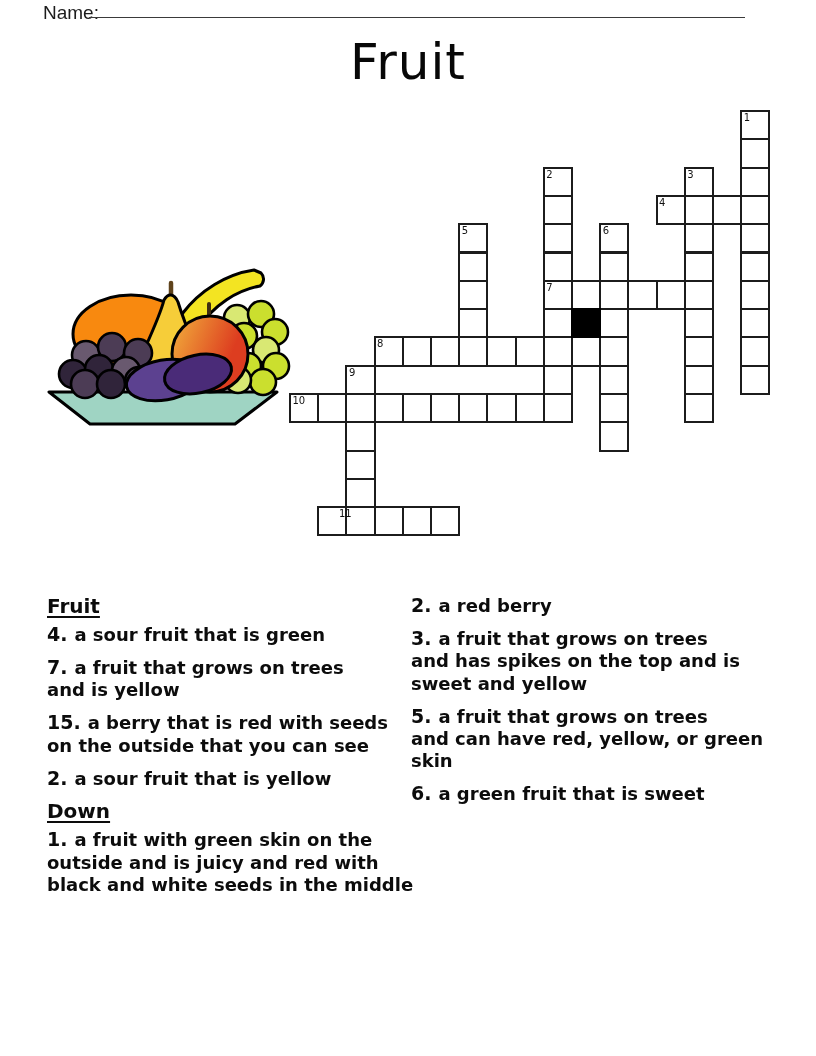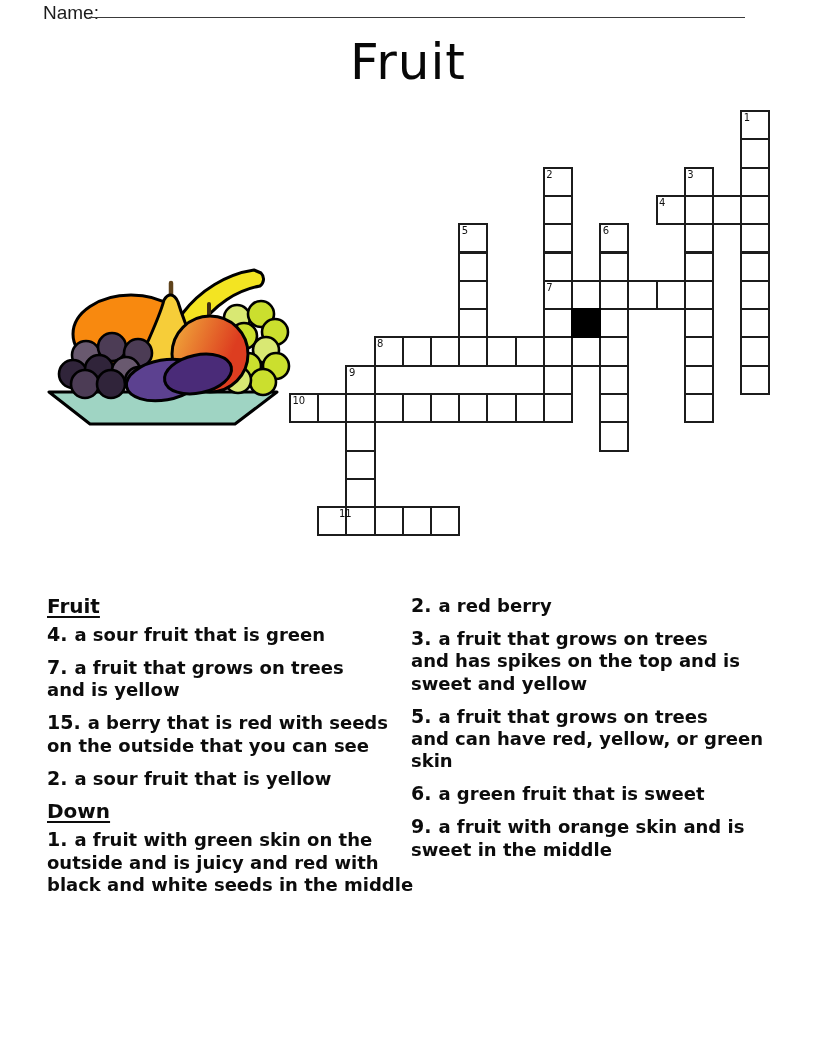--- a/index.html
+++ b/index.html
@@ -197,17 +197,15 @@
     </div>
   <div id="col-right" class="clue-col">
       <div class="clue"><span class="clue-num">2.</span><span class="clue-text">a red berry</span></div>
       <div class="clue"><span class="clue-num">3.</span><span class="clue-text">a fruit that grows on trees
 and has spikes on the top and is
 sweet and yellow</span></div>
       <div class="clue"><span class="clue-num">5.</span><span class="clue-text">a fruit that grows on trees
 and can have red, yellow, or green
 skin</span></div>
       <div class="clue"><span class="clue-num">6.</span><span class="clue-text">a green fruit that is sweet</span></div>
-      <div class="clue"><span class="clue-num">9.</span><span class="clue-text">a fruit with orange skin and is
-sweet in the middle</span></div>
     </div>
 
 </div>
 
 </body></html>

